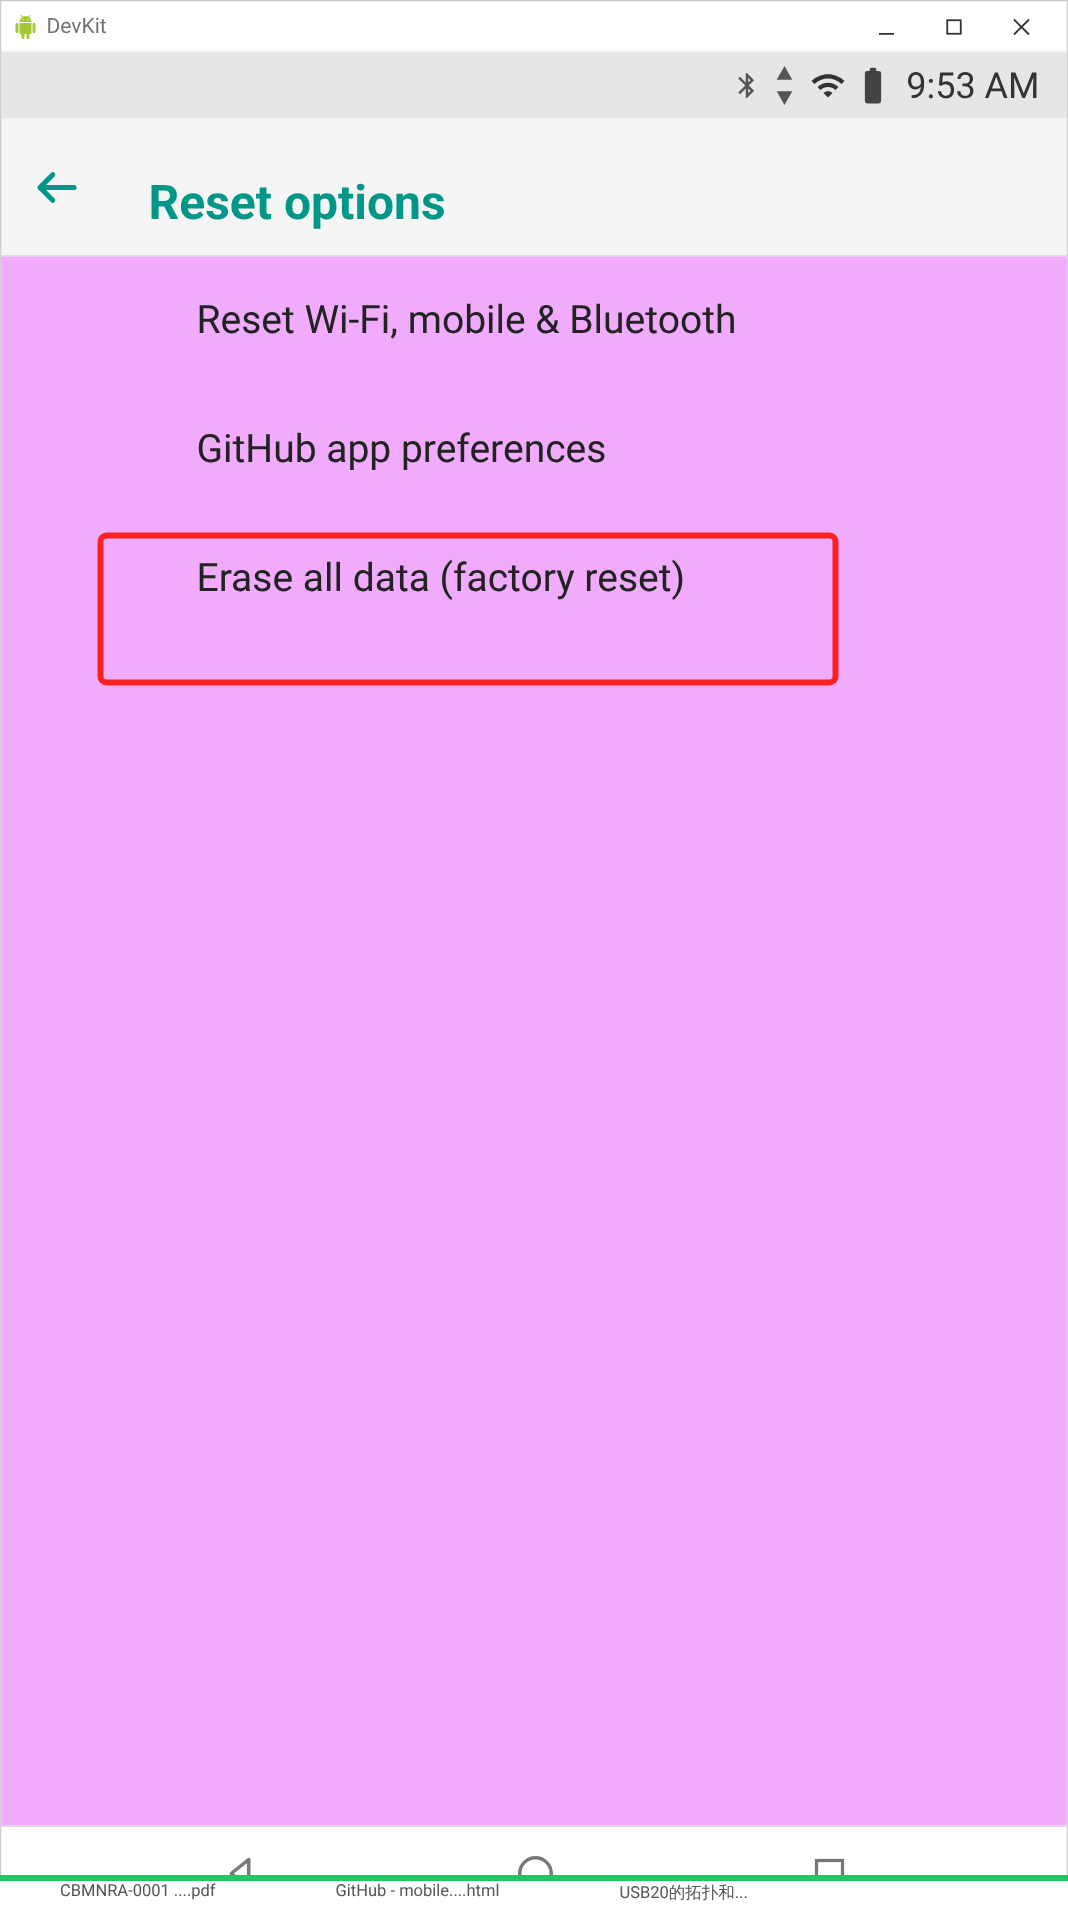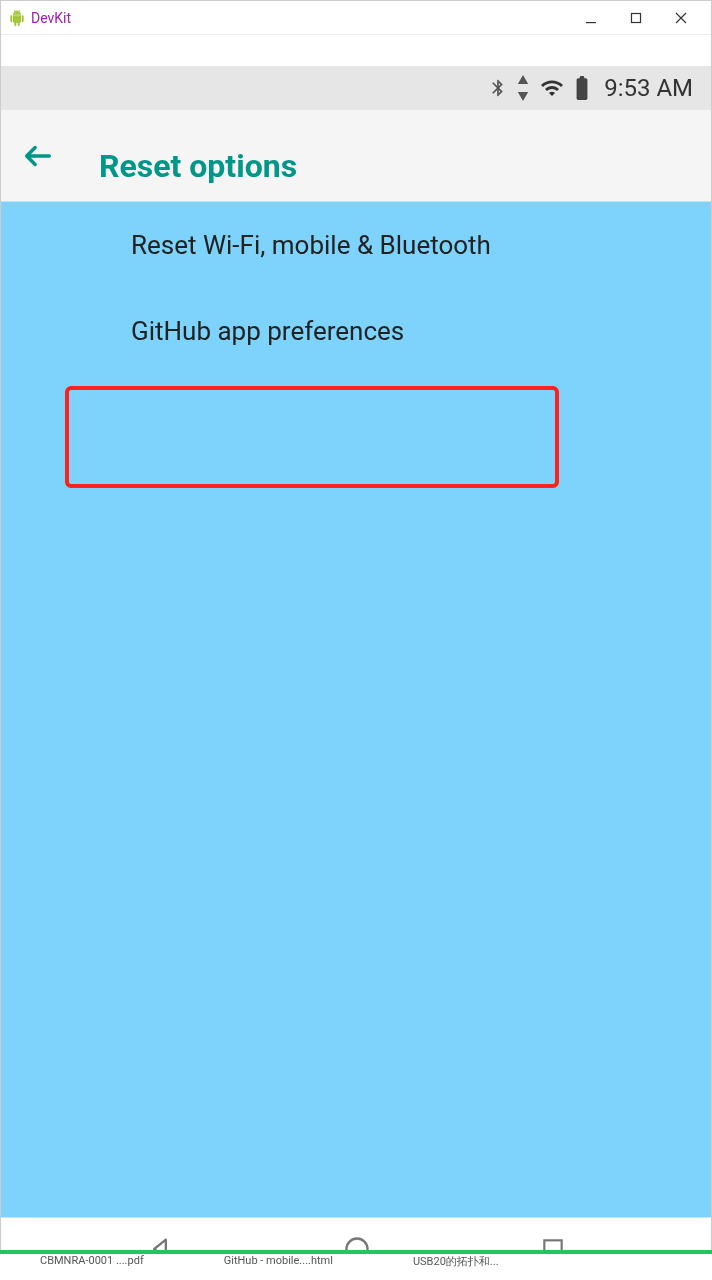--- a/index.html
+++ b/index.html
@@ -25,21 +25,21 @@
       padding: 0 8px;
       border-bottom: 1px solid #eee;
       gap: 6px;
     }
     .android-icon {
       width: 16px; height: 16px;
       display: inline-block;
     }
     .titlebar-title {
       font-size: 14px;
-      color: #a21caf;
+      color: #737373;
       flex: 1;
     }
     .win-controls {
       display: flex;
       gap: 0;
     }
     .win-btn {
       width: 45px; height: 30px;
       display: flex; align-items: center; justify-content: center;
       color: #333;
@@ -47,21 +47,20 @@
     }
     .win-btn svg { width: 12px; height: 12px; }
     .statusbar {
       height: 44px;
       background: #e6e6e6;
       display: flex;
       align-items: center;
       justify-content: flex-end;
       padding: 0 18px;
       gap: 8px;
-      margin-top: 31px;
     }
     .status-icon { display:inline-flex; align-items:center; }
     .status-time {
       font-size: 24px;
       color: #333;
       margin-left: 6px;
     }
     .appbar {
       height: 92px;
       background: #f5f5f5;
@@ -73,21 +72,21 @@
     }
     .back-btn { color: #009688; display:flex; }
     .page-title {
       font-size: 32px;
       font-weight: 700;
       color: #009688;
       margin-top: 20px;
     }
     .content {
       flex: 1;
-      background: #7dd3fc;
+      background: #f0abfc;
       position: relative;
     }
     .list-item {
       padding: 28px 0 28px 130px;
       font-size: 26px;
       color: #222;
     }
     .highlight-box {
       position: absolute;
       border: 4px solid #ff2020;
@@ -189,20 +188,23 @@
     <span class="page-title">Reset options</span>
   </div>
 
   <div class="content">
     <div class="list-item">
       <span>Reset Wi-Fi, mobile &amp; Bluetooth</span>
     </div>
     <div class="list-item">
       <span>GitHub app preferences</span>
     </div>
+    <div class="list-item">
+      <span>Erase all data (factory reset)</span>
+    </div>
     <div class="highlight-box"></div>
   </div>
 
   <div class="navbar">
     <span class="nav-btn">
       <svg width="28" height="28" viewBox="0 0 24 24">
           <path fill="none" stroke="#777" stroke-width="2" stroke-linejoin="round" d="M17 4 L7 12 L17 20 Z"></path>
         </svg>
     </span>
     <span class="nav-btn">

